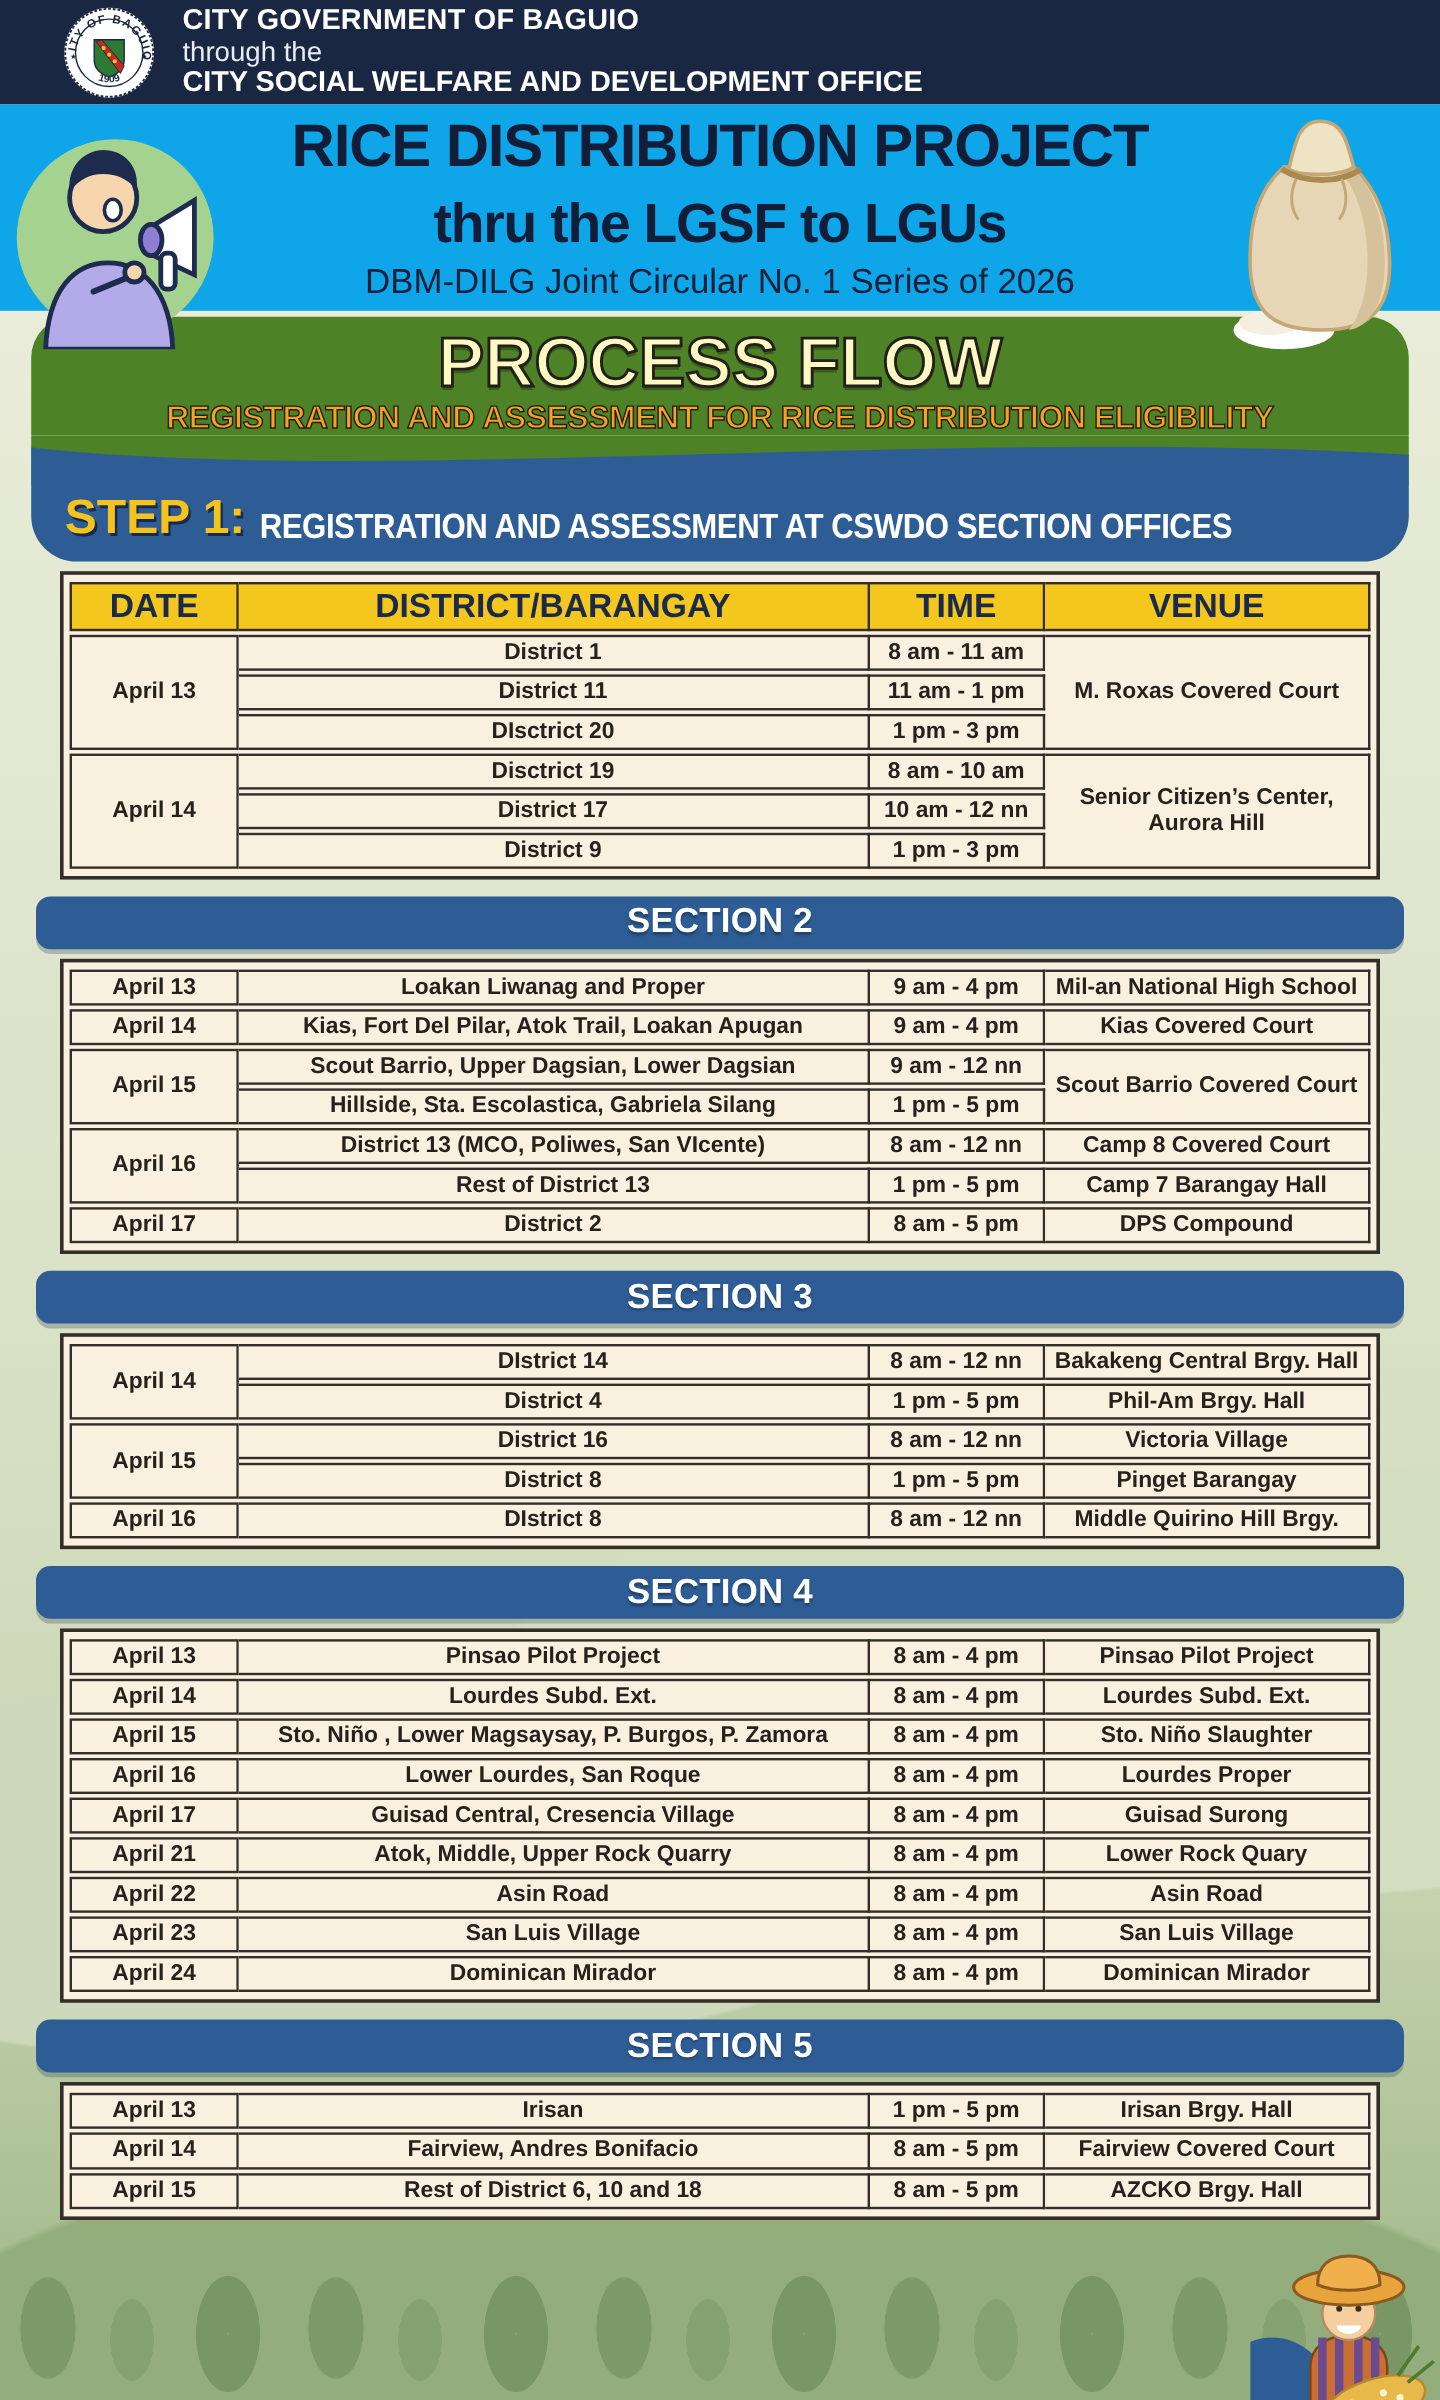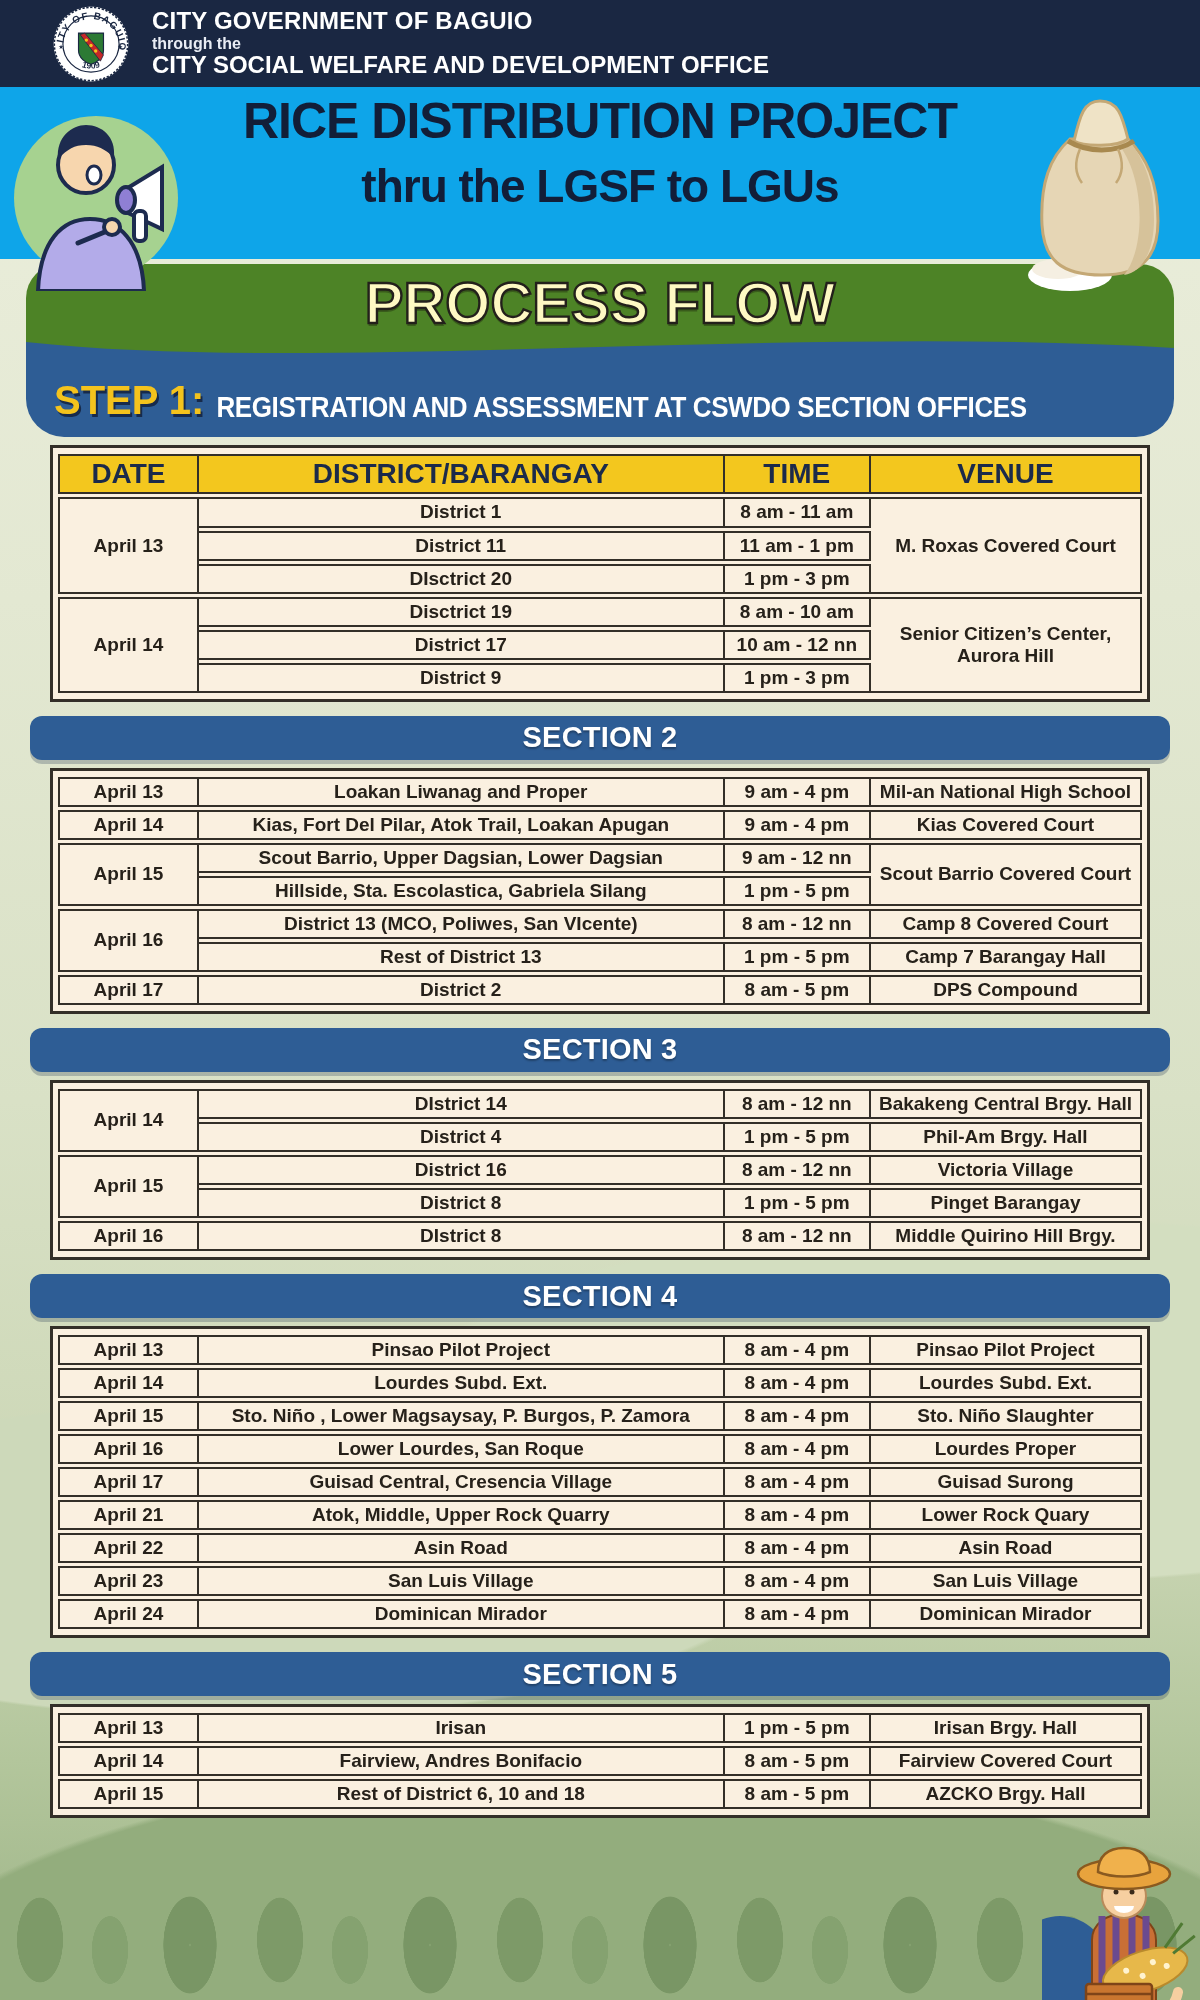--- a/index.html
+++ b/index.html
@@ -21,21 +21,21 @@
       radial-gradient(30px 56px at 110px 100px, #7a9a66 0 60%, transparent 61%),
       radial-gradient(44px 80px at 190px 95px, #64855200 0, #648552 1px 60%, transparent 61%);
     background-repeat:repeat-x; background-size:240px 150px; }
   .content { position:relative; z-index:1; }
 
   
   .gov-header { height:87px; background:#1a2742; display:flex; align-items:center; padding-left:52px; }
   .seal { width:78px; height:78px; flex:0 0 auto; }
   .gov-text { margin-left:22px; color:#fff; line-height:1.12; }
   .gov-name { font-size:24px; font-weight:bold; letter-spacing:.2px; }
-  .gov-through { font-size:16px; font-weight:bold; color:#e8ecf4; }
+  .gov-through { font-size:23px; font-weight:normal; color:#e8ecf4; }
   .gov-office { font-size:24px; font-weight:bold; }
 
   
   .title-banner { position:relative; height:172px; background:#0ea5e9; overflow:visible; }
   .announcer { position:absolute; left:8px; top:6px; width:172px; height:198px; }
   .rice-sack { position:absolute; right:18px; top:-8px; width:160px; height:215px; }
   .title-center { position:absolute; left:170px; right:170px; top:8px; text-align:center; color:#121e38; }
   .title-l1 { font-size:50px; font-weight:bold; letter-spacing:-1px; line-height:1.04; }
   .title-l2 { font-size:46px; font-weight:bold; letter-spacing:-1px; line-height:1.04;margin-top:16px; }
   .title-sub { font-size:29px; font-weight:normal; margin-top:8px; color:#15203a; }
@@ -121,36 +121,38 @@
         <path d="M118 96 l36 -22 v62 l-34 -16 z" fill="#ffffff" stroke="#1d2b4f" stroke-width="4"></path>
         <ellipse cx="118" cy="107" rx="9" ry="13" fill="#8f7fd4" stroke="#1d2b4f" stroke-width="4"></ellipse>
         <rect x="126" y="118" width="12" height="30" rx="5" fill="#ffffff" stroke="#1d2b4f" stroke-width="4"></rect>
         <path d="M70 150 l34 -14" stroke="#1d2b4f" stroke-width="5" stroke-linecap="round"></path>
         <circle cx="104" cy="134" r="8" fill="#f7d6ae" stroke="#1d2b4f" stroke-width="4"></circle>
       </svg>
 
       <div class="title-center">
         <div class="title-l1">RICE DISTRIBUTION PROJECT</div>
         <div class="title-l2">thru the LGSF to LGUs</div>
+        <div class="title-sub">DBM-DILG Joint Circular No. 1 Series of 2026</div>
       </div>
 
       <svg class="rice-sack" viewBox="0 0 160 215">
         <ellipse cx="48" cy="196" rx="42" ry="16" fill="#ffffff"></ellipse>
         <ellipse cx="36" cy="190" rx="26" ry="10" fill="#f5efe2"></ellipse>
         <path d="M48 60 c-20 18 -30 44 -28 86 c2 34 18 50 60 50 c40 0 56 -18 56 -54 c0 -40 -12 -64 -30 -82 z" fill="#e6d6b5" stroke="#c4a875" stroke-width="3"></path>
         <path d="M106 60 c14 18 26 40 26 80 c0 36 -14 54 -30 56 c22 -26 22 -100 -8 -134 z" fill="#d6c29a"></path>
         <path d="M52 62 c6 -26 10 -40 26 -40 c18 0 22 14 28 38 c-10 8 -44 8 -54 2 z" fill="#efe3c6" stroke="#c4a875" stroke-width="3"></path>
         <path d="M46 62 c20 12 48 12 66 0" stroke="#a8894f" stroke-width="5" fill="none"></path>
         <path d="M58 70 c-6 14 -4 26 2 34 M96 70 c6 14 4 26 -2 34" stroke="#c4a875" stroke-width="2.5" fill="none"></path>
       </svg>
     </div>
 
     <div class="pf-wrap">
       <div class="pf-green">
         <div class="pf-title">PROCESS FLOW</div>
+        <div class="pf-sub">REGISTRATION AND ASSESSMENT FOR RICE DISTRIBUTION ELIGIBILITY</div>
       </div>
       <svg class="pf-wave" viewBox="0 0 1148 42" preserveAspectRatio="none">
         <path d="M0,10 C 290,42 760,-8 1148,16 L1148,42 L0,42 Z" fill="#2e5d95"></path>
       </svg>
       <div class="step-banner step1">
         <span class="step-label">STEP 1:</span>
         <span class="step-text">REGISTRATION AND  ASSESSMENT AT CSWDO SECTION OFFICES</span>
       </div>
     </div>
 

